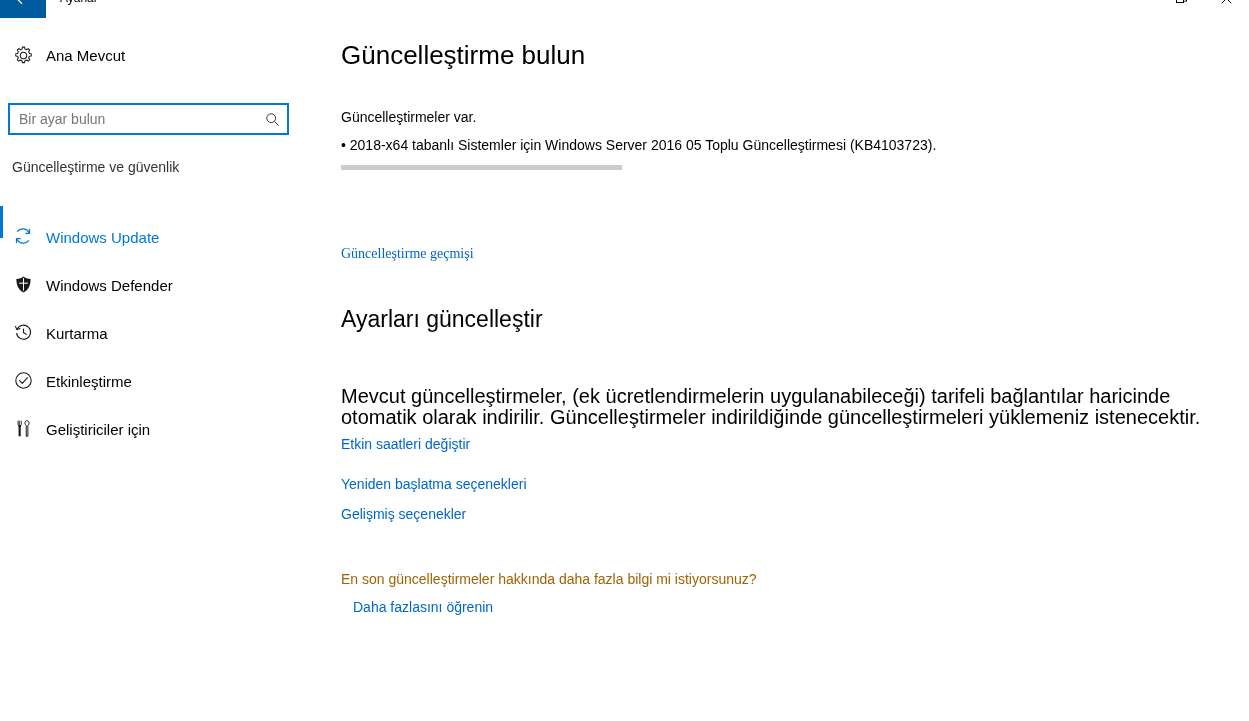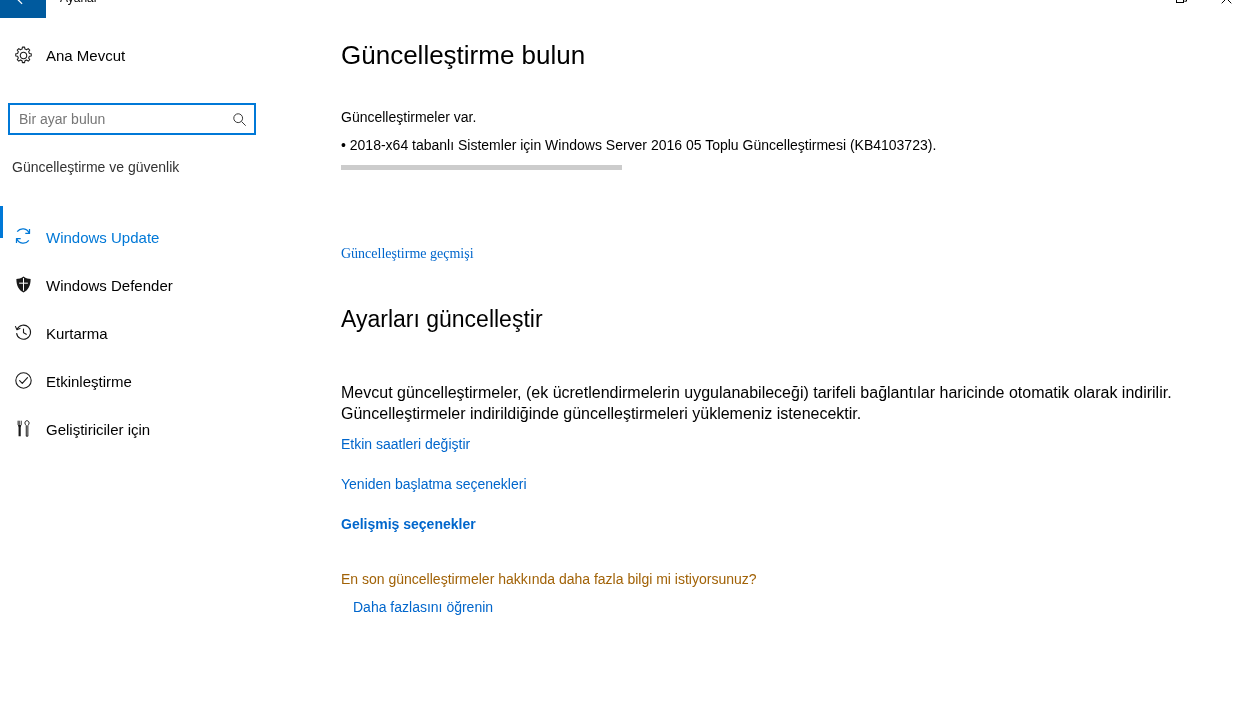--- a/index.html
+++ b/index.html
@@ -107,21 +107,21 @@
   .home-row .lbl {
     font-size: 15px;
     color: #000000;
     margin-left: 0px;
   }
 
   .search-wrap {
     position: absolute;
     left: 8px;
     top: 85px;
-    width: 248px;
+    width: 281px;
     height: 32px;
     box-sizing: border-box;
     border: 2px solid #0078d7;
     background: #ffffff;
     display: flex;
     align-items: center;
   }
   .search-input {
     flex: 1;
     border: none;
@@ -273,28 +273,28 @@
     left: 0;
     top: 288px;
     white-space: nowrap;
   }
 
   .body-para {
     position: absolute;
     left: 0;
     top: 348px;
     width: 906px;
-    font-size: 16px;
+    font-size: 20px;
     line-height: 21px;
     color: #000000;
   }
 
   .link-active-hours { position: absolute; left: 0; top: 418px; }
   .link-restart-opts  { position: absolute; left: 0; top: 458px; }
-  .link-advanced      { position: absolute; left: 0; top: 498px; font-weight: bold; }
+  .link-advanced      { position: absolute; left: 0; top: 488px; }
 
   .learn-question {
     position: absolute;
     left: 0;
     top: 553px;
     font-size: 14px;
     color: #a16207;
     white-space: nowrap;
   }
   .link-learn-more { position: absolute; left: 12px; top: 581px; }

